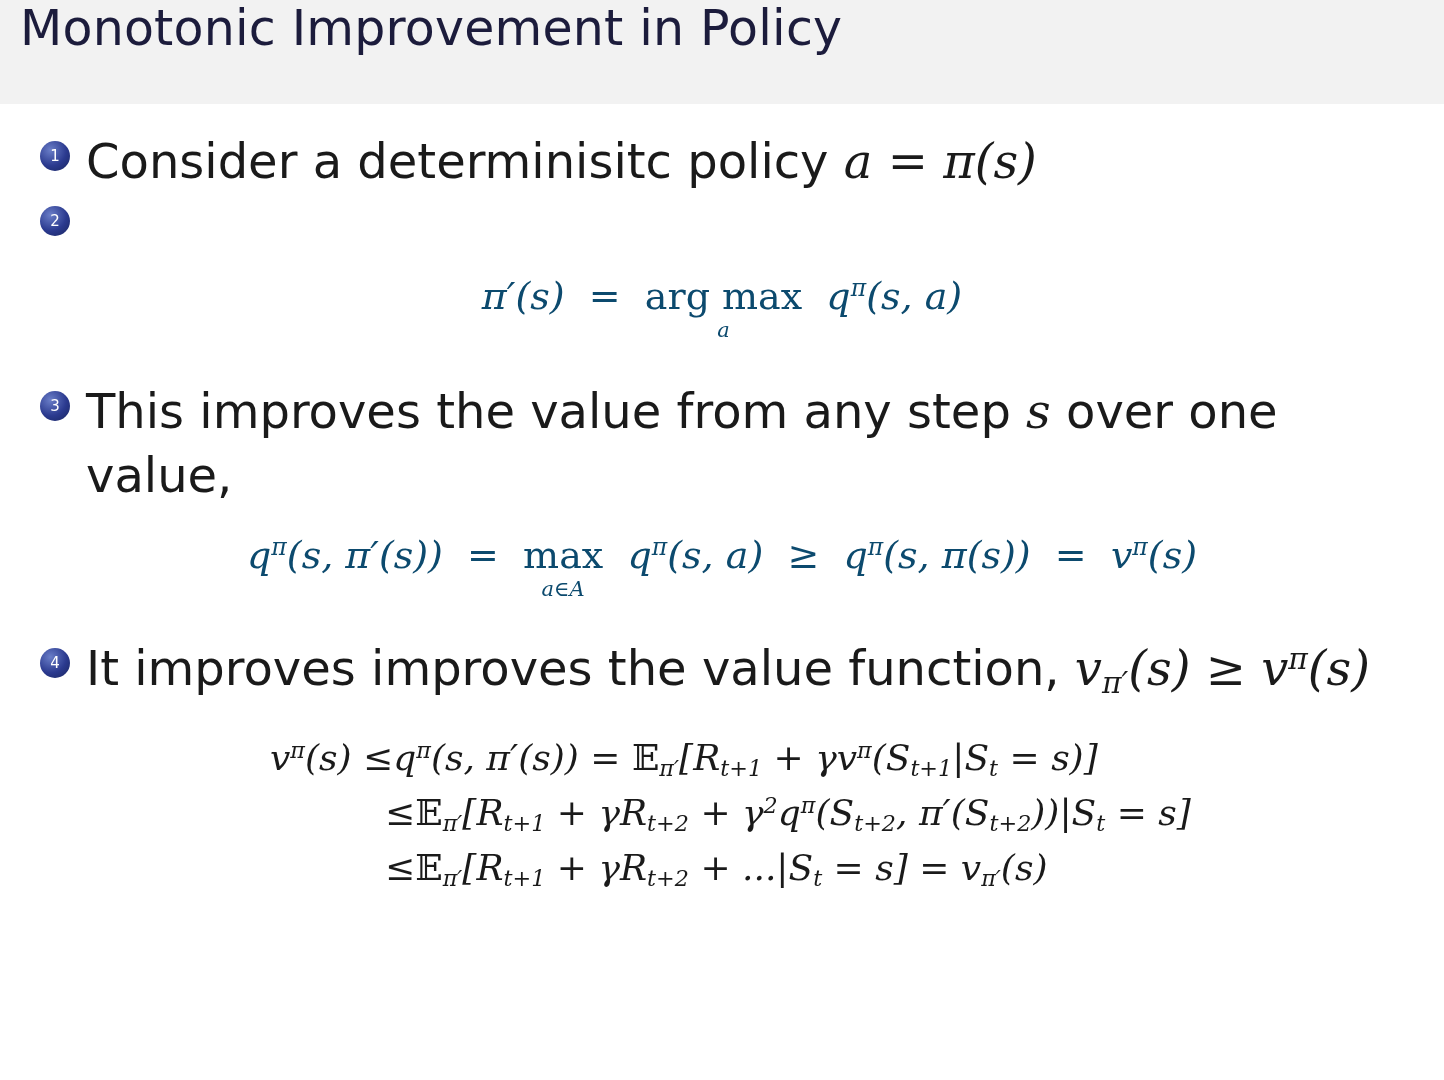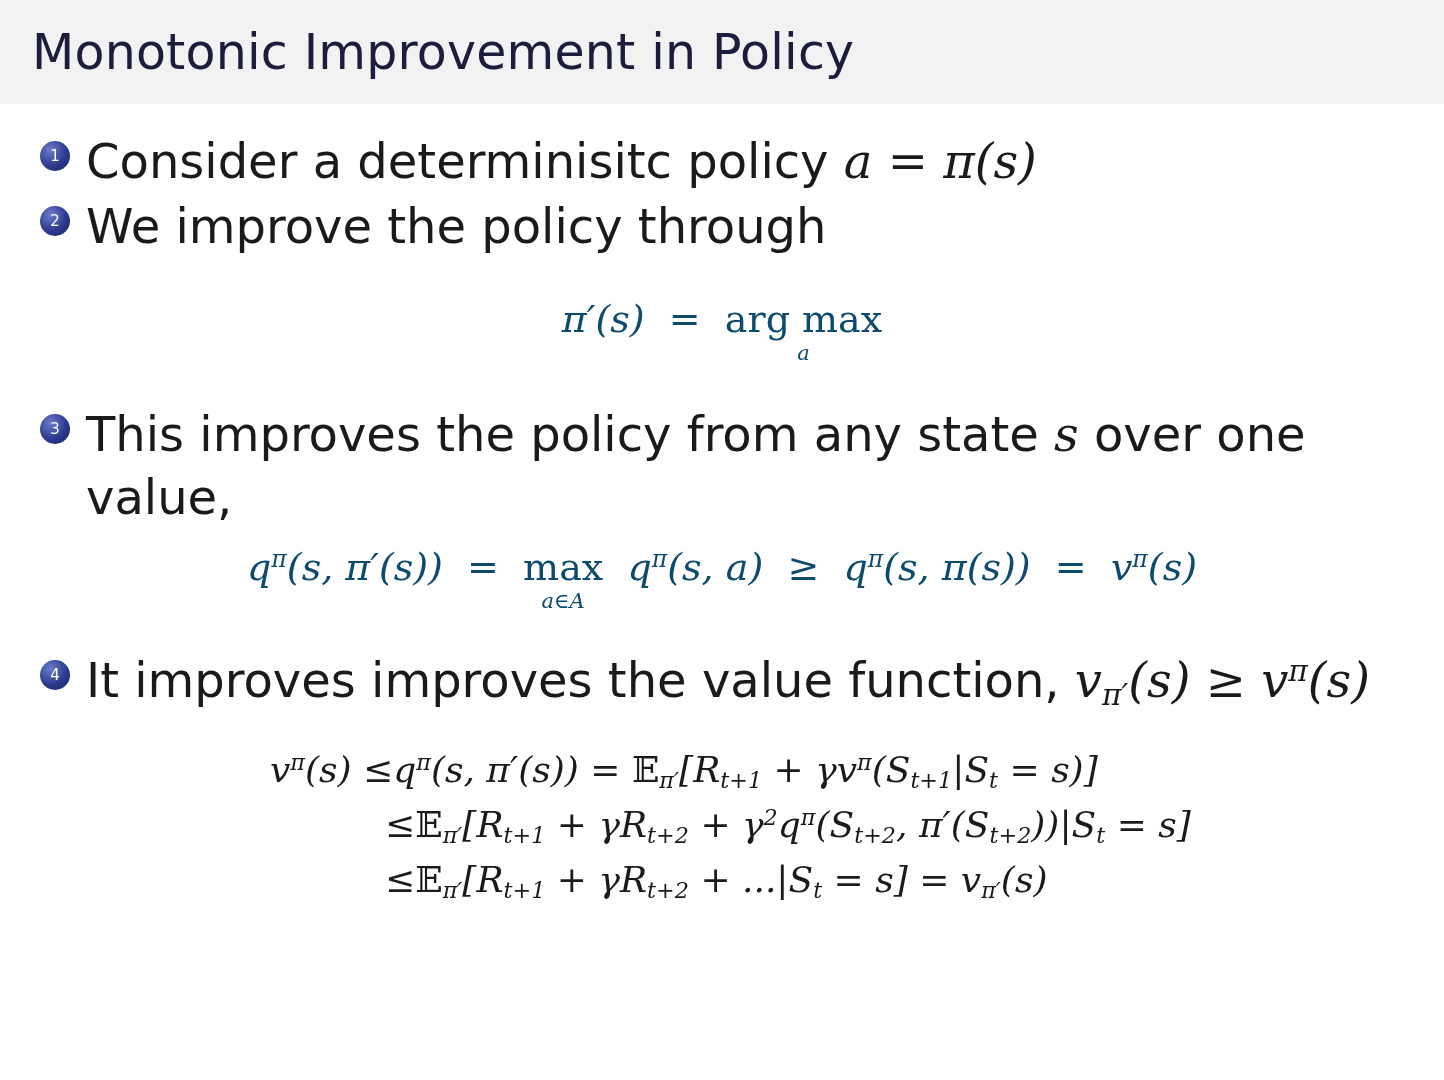--- a/index.html
+++ b/index.html
@@ -18,23 +18,22 @@
     position: relative;
     width: 1444px;
     height: 1080px;
     box-sizing: border-box;
   }
   .title-bar {
     width: 100%;
     height: 104px;
     background: #f2f2f2;
     display: flex;
-    align-items: center;
     box-sizing: border-box;
-    padding-left: 32px;
+    padding-left: 20px;
   }
   .slide-title {
     font-size: 49px;
     font-weight: normal;
     color: #1c1c3c;
     letter-spacing: 0.2px;
     font-family: "DejaVu Sans", sans-serif;
   }
   .content {
     padding: 26px 40px 0 40px;
@@ -78,21 +77,21 @@
     font-family: "DejaVu Serif", serif;
     color: #0c4a6e;
   }
   .eq1 {
     font-size: 38px;
     margin-top: 38px;
     margin-bottom: 0;
   }
   .eq2 {
     font-size: 38px;
-    margin-top: 16px;
+    margin-top: 26px;
   }
   .argmax {
     display: inline-block;
     position: relative;
     vertical-align: baseline;
     text-align: center;
   }
   .argmax .sub {
     position: absolute;
     left: 0;
@@ -143,38 +142,38 @@
 
     <div class="item-row">
       <div class="bullet-num">1</div>
       <div class="item-text">
         <span>Consider a determinisitc policy </span><span class="math"><i>a</i>&nbsp;=&nbsp;π(<i>s</i>)</span>
       </div>
     </div>
 
     <div class="item-row">
       <div class="bullet-num">2</div>
-      <div class="item-text">We improve the policy through</div>
     </div>
 
     <div class="eq-block eq1">
       <span class="math">π′(<i>s</i>)</span>
       <span class="mathup">&nbsp;=&nbsp;</span>
       <span class="argmax">
         <span class="mathup">arg&nbsp;max</span>
         <span class="sub">a</span>
       </span>
+      <span class="math">&nbsp;q<sup>π</sup>(<i>s</i>,&nbsp;<i>a</i>)</span>
     </div>
 
     <div class="spacer-a"></div>
 
     <div class="item-row">
       <div class="bullet-num">3</div>
       <div class="item-text">
-        <span>This improves the policy from any state </span><span class="math">s</span><span> over one value,</span>
+        <span>This improves the value from any step </span><span class="math">s</span><span> over one value,</span>
       </div>
     </div>
 
     <div class="eq-block eq2">
       <span class="math">q<sup>π</sup>(<i>s</i>,&nbsp;π′(<i>s</i>))</span>
       <span class="mathup">&nbsp;=&nbsp;</span>
       <span class="argmax">
         <span class="mathup">max</span>
         <span class="sub">a∈A</span>
       </span>

